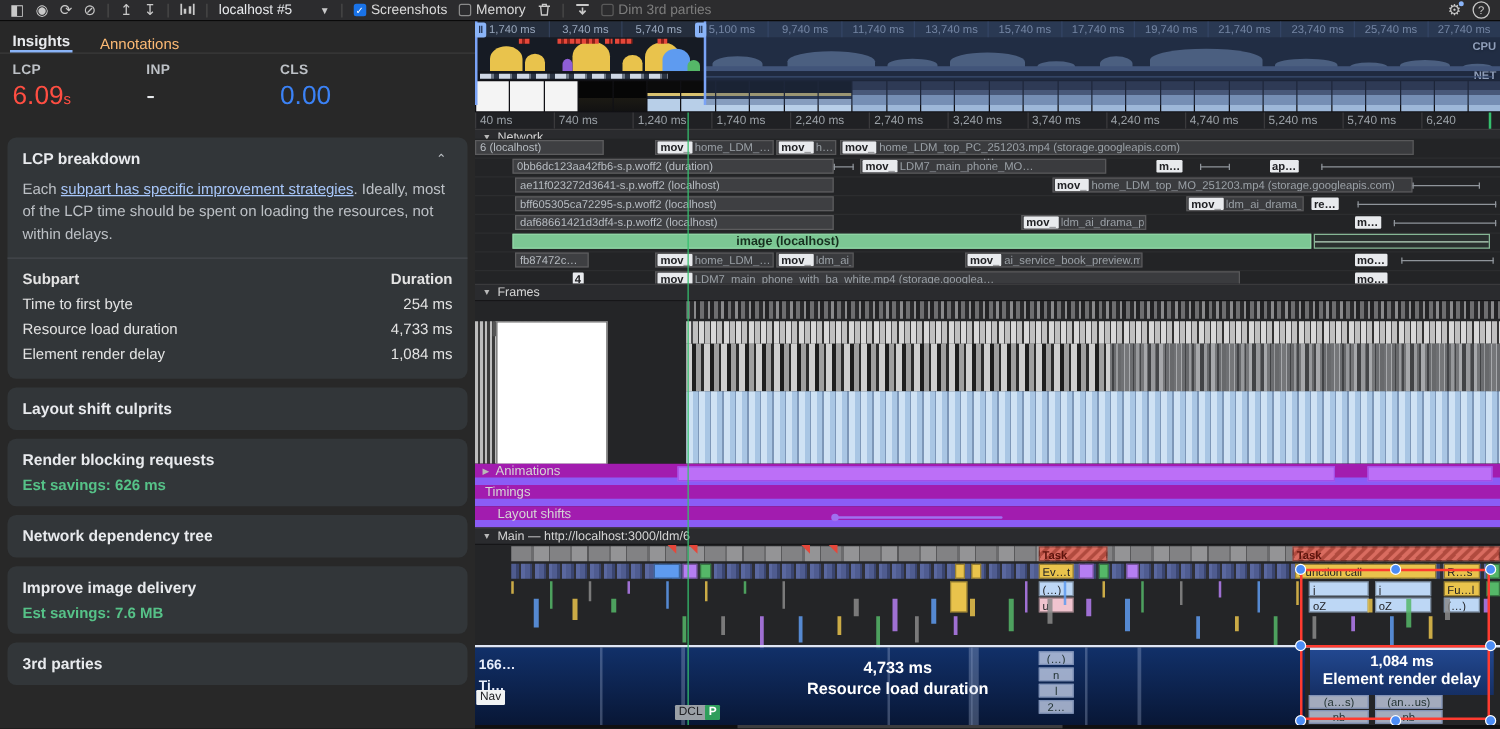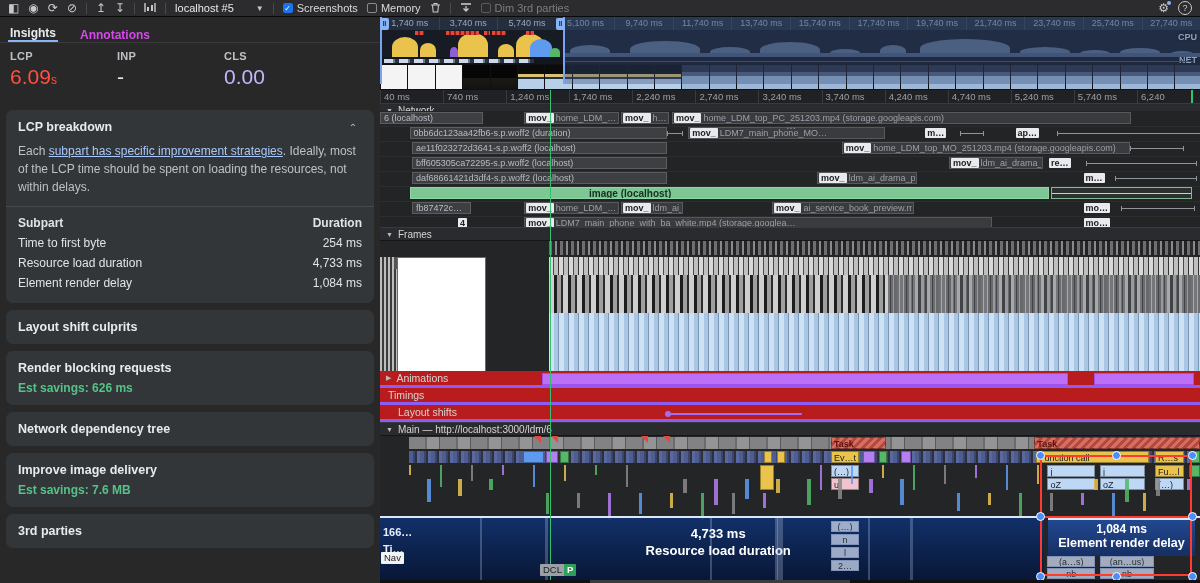--- a/index.html
+++ b/index.html
@@ -20,21 +20,21 @@
   .cbbox.on{background:#1a73e8;border-color:#1a73e8;}
   .cbbox.dis{border-color:#5a5a5a;}
   .spacer{flex:1;}
   .gear{position:relative;}
   .gear .dot{position:absolute;right:-2px;top:-1px;width:4px;height:4px;border-radius:50%;background:#8ab4f8;}
   .qmark{width:12px;height:12px;border:1px solid #c9c9c9;border-radius:50%;font-size:9px;display:flex;
          align-items:center;justify-content:center;color:#c9c9c9;}
   
   #sidebar{left:0;top:17px;width:380px;height:566px;background:#282828;border-right:1px solid #000;overflow:hidden;}
   #tabs{height:25px;display:flex;gap:20px;align-items:flex-end;padding:0 8px;border-bottom:1px solid #3a3a3a;font-size:12px;}
-  .tab{display:flex;align-items:center;color:#d946ef;cursor:pointer;padding:0 2px;font-weight:bold;}
+  .tab{display:flex;align-items:center;color:#fdba74;cursor:pointer;padding:0 2px;}
   .tab.active{color:#e8eaed;border-bottom:2px solid #8ab4f8;font-weight:700;}
   #metrics{display:flex;padding:7px 10px 9px;gap:0;}
   .metric{width:107px;}
   .mlabel{font-size:11px;font-weight:700;color:#bdc1c6;letter-spacing:.3px;}
   .mvalue{font-size:21px;margin-top:3px;font-weight:400;}
   .munit{font-size:12px;}
   #cards{position:absolute;top:93px;left:6px;width:368px;display:flex;flex-direction:column;gap:7px;}
   .card{background:#323639;border-radius:7px;padding:10px 12px;box-sizing:border-box;cursor:pointer;}
   .ctitle{font-size:12.5px;font-weight:700;color:#e8eaed;}
   .csave{font-size:12px;color:#56c288;font-weight:700;margin-top:6px;}
@@ -99,21 +99,21 @@
   .b1{top:-10px;height:24px;background:repeating-linear-gradient(90deg,#6e6e70 0 3px,#2a2a2c 3px 6px,#8a8a8c 6px 8px,#232325 8px 11px);}
   .b2{top:16px;height:18px;background:repeating-linear-gradient(90deg,#d8d8d8 0 4px,#4a4a4c 4px 5px,#bfbfbf 5px 9px,#333 9px 10px);}
   .b3{top:34px;height:38px;background:repeating-linear-gradient(90deg,#cfcfcf 0 5px,#1e1e1e 5px 8px,#9f9f9f 8px 12px,#2c2c2c 12px 14px);}
   .b4{top:72px;height:58px;background:repeating-linear-gradient(90deg,#cfe2f4 0 5px,#a9c6e4 5px 9px,#7d97b8 9px 10px);}
   .b3blur{position:absolute;left:508px;top:34px;width:312px;height:38px;background:rgba(120,124,132,.55);
           backdrop-filter:none;background-image:repeating-linear-gradient(90deg,rgba(40,40,40,.35) 0 3px,rgba(190,190,190,.25) 3px 6px);}
   #bigthumb{position:absolute;left:17px;top:16px;width:87px;height:114px;background:#fff;border:1px solid #6a6a6a;}
   #ministrip{position:absolute;left:0;top:16px;width:17px;height:114px;background:repeating-linear-gradient(90deg,#bdbdbd 0 2px,#3c3c3c 2px 4px);}
   #ministrip2{position:absolute;left:14px;top:16px;width:56px;height:12px;background:repeating-linear-gradient(90deg,#555 0 3px,#222 3px 5px);}
   
-  .strack{position:absolute;left:0;width:820px;height:17px;border-bottom:3px solid #8b5cf6;background:#b91c1c;
+  .strack{position:absolute;left:0;width:820px;height:17px;border-bottom:6px solid #8b5cf6;background:#a21caf;
           font-size:10.5px;color:#d5d5d5;display:flex;align-items:center;gap:5px;padding-left:6px;box-sizing:border-box;}
   .pbar{position:absolute;top:2px;height:12px;background:#bc6ff7;border:1px solid #a54ee8;box-sizing:border-box;}
   .lsline{position:absolute;top:8px;height:2px;background:#a06ff0;border-radius:2px;}
   .lsline:before{content:"";position:absolute;left:-3px;top:-2px;width:6px;height:6px;border-radius:50%;background:#a06ff0;}
   
   #mainbody{left:0;top:419px;width:820px;height:144px;background:#242527;overflow:hidden;}
   .frow{position:absolute;left:0;width:820px;}
   .fblk{position:absolute;height:12px;box-sizing:border-box;font-size:9px;line-height:12px;overflow:hidden;
         white-space:nowrap;padding:0 2px;border:1px solid rgba(0,0,0,.35);color:#202124;}
   .taskbase{background:repeating-linear-gradient(90deg,#828284 0 16px,#6b6b6d 16px 18px,#949496 18px 30px,#59595b 30px 31px);}
@@ -211,21 +211,21 @@
         <div class="metric">
           <div class="mlabel">LCP</div>
           <div class="mvalue" style="color: rgb(255, 78, 66);">6.09<span class="munit">s</span></div>
         </div>
         <div class="metric">
           <div class="mlabel">INP</div>
           <div class="mvalue" style="color: rgb(232, 234, 237);">-</div>
         </div>
         <div class="metric">
           <div class="mlabel">CLS</div>
-          <div class="mvalue" style="color: #c4b5fd;">0.00</div>
+          <div class="mvalue" style="color: #3b82f6;">0.00</div>
         </div>
       </div>
     <div id="cards">
       <div class="card" id="lcpcard">
         <span class="chev">⌃</span>
         <div class="ctitle">LCP breakdown</div>
         <div class="lcpdesc">
           <span>Each </span><span class="lcplink">subpart has specific improvement strategies</span><span>. Ideally, most of the LCP time should be spent on loading the resources, not within delays.</span>
         </div>
         <div class="lcpdiv"></div>

